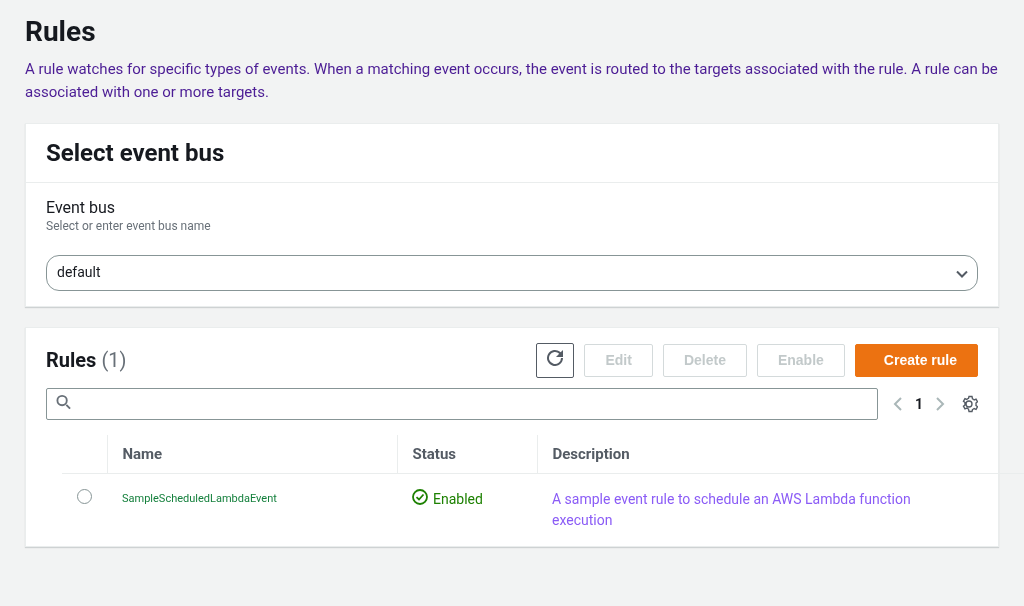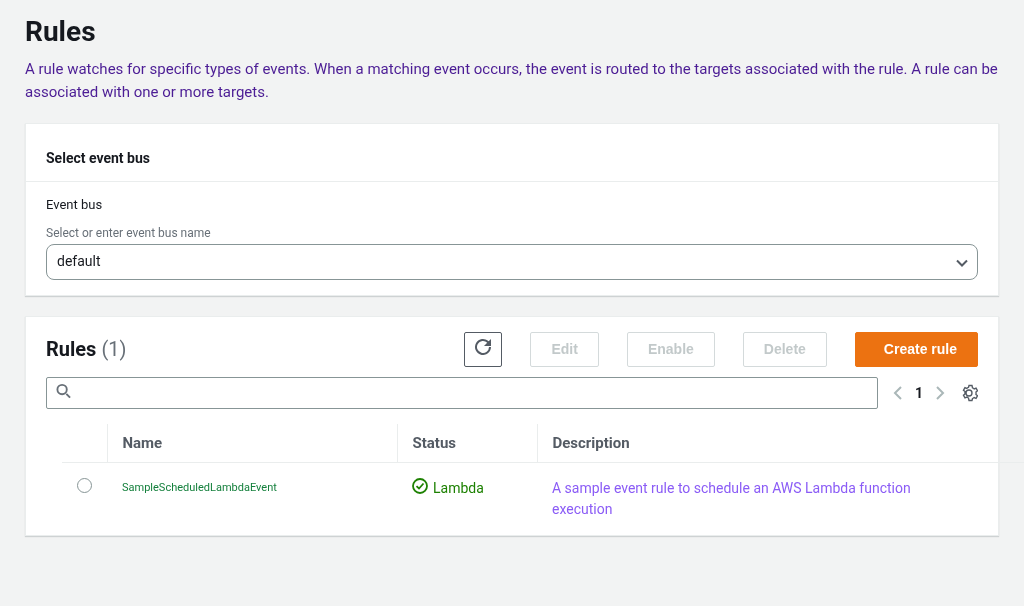--- a/index.html
+++ b/index.html
@@ -29,49 +29,48 @@
       background: #fff;
       border: 1px solid #eaeded;
       box-shadow: 0 1px 1px 0 rgba(0,28,36,.15);
       margin-bottom: 20px;
     }
     .panel-header {
       padding: 15px 20px;
       border-bottom: 1px solid #eaeded;
     }
     .panel-title {
-      font-size: 14px;
-      font-weight: 700;
-      color: #16191f;
-      margin-top: 11px;
+      font-size: 24px;
+      font-weight: 700;
+      color: #16191f;
     }
     .panel-body {
       padding: 15px 20px;
     }
     .field-label {
-      font-size: 13px;
+      font-size: 16px;
       font-weight: 400;
       color: #16191f;
-      margin-bottom: 14px;
+      margin-bottom: 2px;
     }
     .field-hint {
       font-size: 12px;
       color: #687078;
-      margin-bottom: 4px;
+      margin-bottom: 22px;
     }
     .select-wrapper {
       position: relative;
       width: 100%;
     }
     .select-input {
       width: 100%;
       padding: 7px 35px 7px 10px;
       font-size: 14px;
       border: 1px solid #879596;
-      border-radius: 8px;
+      border-radius: 13px;
       background: #fff;
       color: #16191f;
       appearance: none;
       cursor: pointer;
       line-height: 1.4;
     }
     .select-caret {
       position: absolute;
       right: 10px;
       top: 50%;
@@ -90,21 +89,22 @@
       font-size: 20px;
       font-weight: 700;
       color: #16191f;
     }
     .rules-count {
       color: #687078;
       font-weight: 400;
     }
     .rules-actions {
       display: flex;
-      gap: 28px;
+      align-items: center;
+      gap: 10px;
     }
     .btn {
       display: inline-flex;
       align-items: center;
       justify-content: center;
       padding: 6px 20px;
       font-size: 14px;
       font-weight: 700;
       border: 1px solid #545b64;
       border-radius: 2px;
@@ -264,22 +264,22 @@
     </div>
     <div class="rules-actions">
       <button class="btn btn-icon">
         <span>
           <svg width="16" height="16" viewBox="0 0 16 16">
               <path d="M13.65 2.35A8 8 0 1 0 16 8h-2a6 6 0 1 1-1.76-4.24L9 7h7V0l-2.35 2.35z" fill="#545b64"></path>
             </svg>
         </span>
       </button>
       <button class="btn btn-disabled">Edit</button>
+      <button class="btn btn-disabled">Delete</button>
       <button class="btn btn-disabled">Enable</button>
-      <button class="btn btn-disabled">Delete</button>
       <button class="btn btn-primary">Create rule</button>
     </div>
   </div>
 
   <div class="search-row">
     <div class="search-wrapper">
       <span class="search-icon">
         <svg width="15" height="15" viewBox="0 0 16 16">
             <circle cx="6.5" cy="6.5" r="5" fill="none" stroke="currentColor" stroke-width="2"></circle>
             <line x1="11" y1="11" x2="15" y2="15" stroke="currentColor" stroke-width="2"></line>
@@ -325,21 +325,21 @@
           <span class="link">SampleScheduledLambdaEvent</span>
         </td>
         <td>
           <div class="status-cell">
             <span>
               <svg width="16" height="16" viewBox="0 0 16 16">
                   <circle cx="8" cy="8" r="7" fill="none" stroke="#1d8102" stroke-width="1.8"></circle>
                   <path d="M4.5 8.2 L7 10.5 L11.5 5.5" fill="none" stroke="#1d8102" stroke-width="1.8"></path>
                 </svg>
             </span>
-            <span>Lambda</span>
+            <span>Enabled</span>
           </div>
         </td>
         <td>
           <div class="desc-cell">A sample event rule to schedule an AWS Lambda function execution</div>
         </td>
       </tr>
     </tbody>
   </table>
 </div>
 

